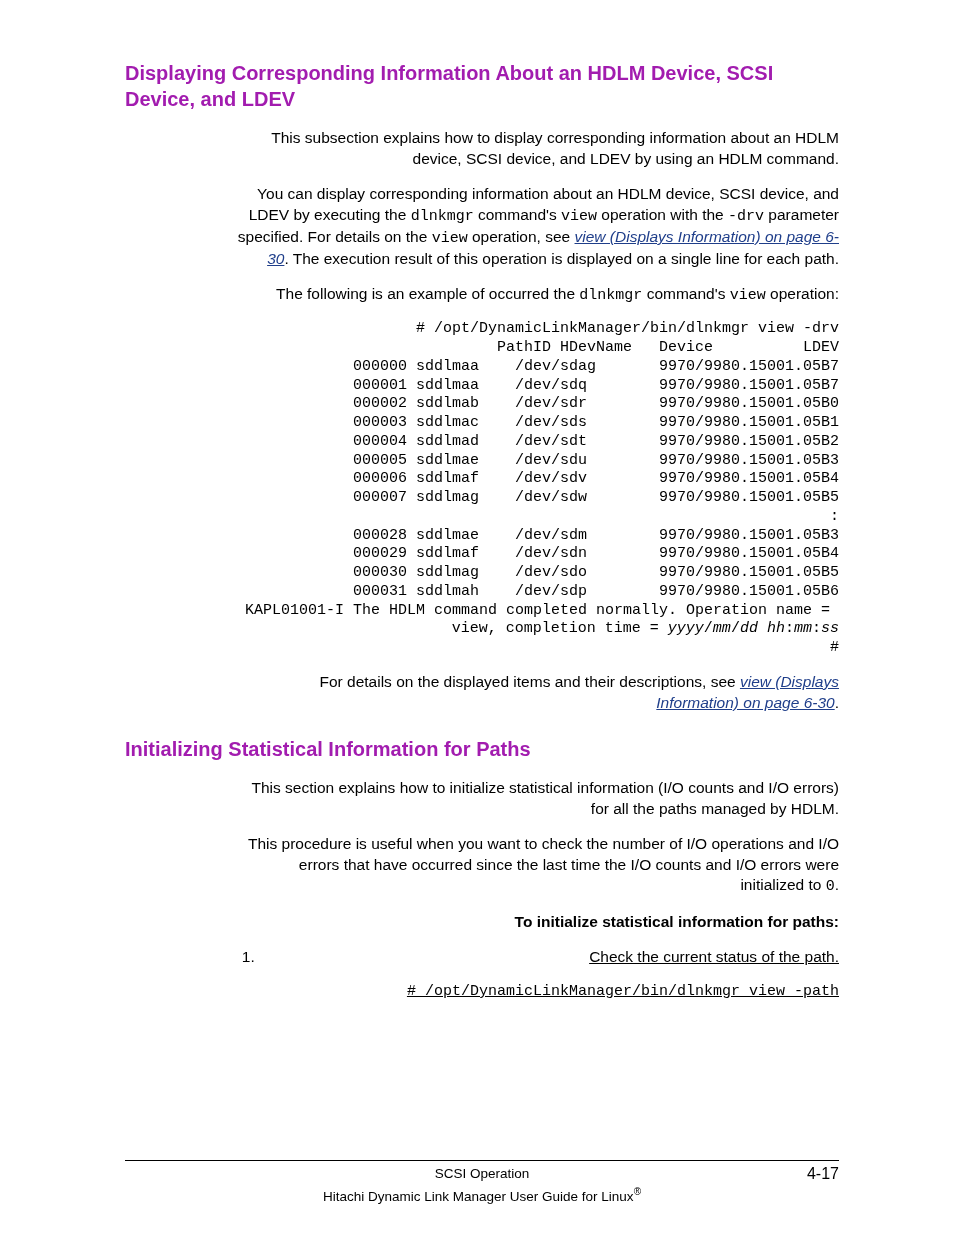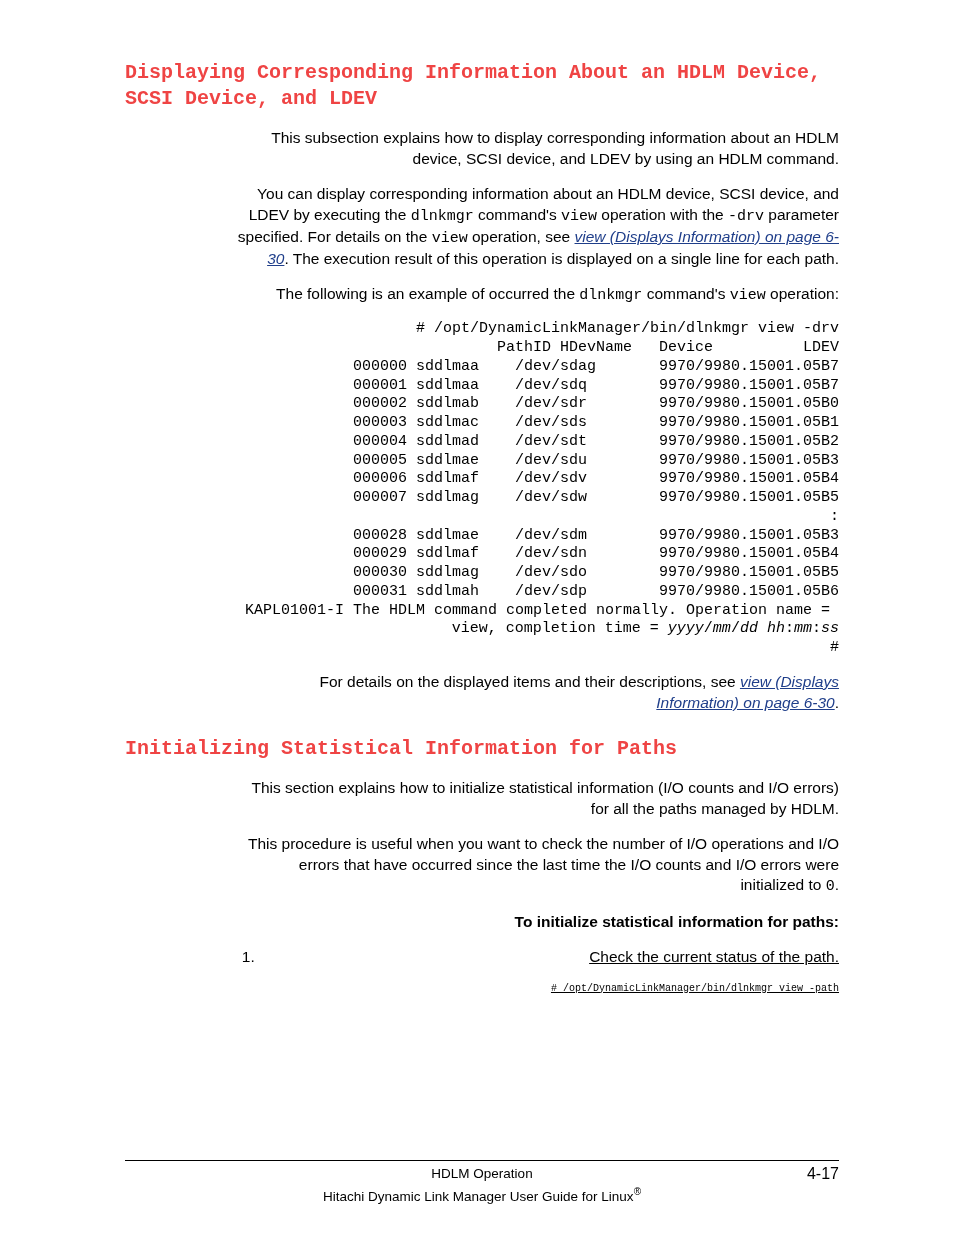--- a/index.html
+++ b/index.html
@@ -7,24 +7,24 @@
     font-size: 15.5px;
     line-height: 1.35;
     color: #000;
     margin: 0;
     padding: 60px 115px 40px 125px;
     width: 954px;
     box-sizing: border-box;
     background: #fff;
   }
   h2 {
-    font-family: Liberation Mono, monospace;
+    font-family: Liberation Sans, sans-serif;
     font-weight: bold;
     font-size: 20px;
-    color: #ef4444;
+    color: #a21caf;
     margin: 0 0 16px 0;
     line-height: 1.3;
   }
   .indent {
     margin-left: 112px;
     text-align: right;
   }
   p {
     margin: 0 0 14px 0;
   }
@@ -57,21 +57,21 @@
   }
   ol li {
     padding-left: 6px;
     margin-bottom: 4px;
   }
   .li-sub {
     margin-top: 4px;
   }
   .step-code {
     font-family: "Courier New", Courier, monospace;
-    font-size: 10px;
+    font-size: 15px;
     margin-top: 14px;
     margin-left: 6px;
   }
   .footer {
     position: absolute;
     left: 0;
     width: 954px;
     box-sizing: border-box;
     padding: 0 115px 0 125px;
     top: 1160px;
@@ -159,19 +159,19 @@
     <li>
       <span>Check the current status of the path.</span>
       <div class="step-code"># /opt/DynamicLinkManager/bin/dlnkmgr view -path</div>
     </li>
   </ol>
 </div>
 
 <div class="footer">
   <hr class="footer-rule">
   <div class="footer-line1">
-    <span>HDLM Operation</span>
+    <span>SCSI Operation</span>
     <span class="footer-pg">4-17</span>
   </div>
   <div class="footer-line2">
     <span>Hitachi Dynamic Link Manager User Guide for Linux</span><span class="sup">®</span>
   </div>
 </div>
 
 </body></html>

